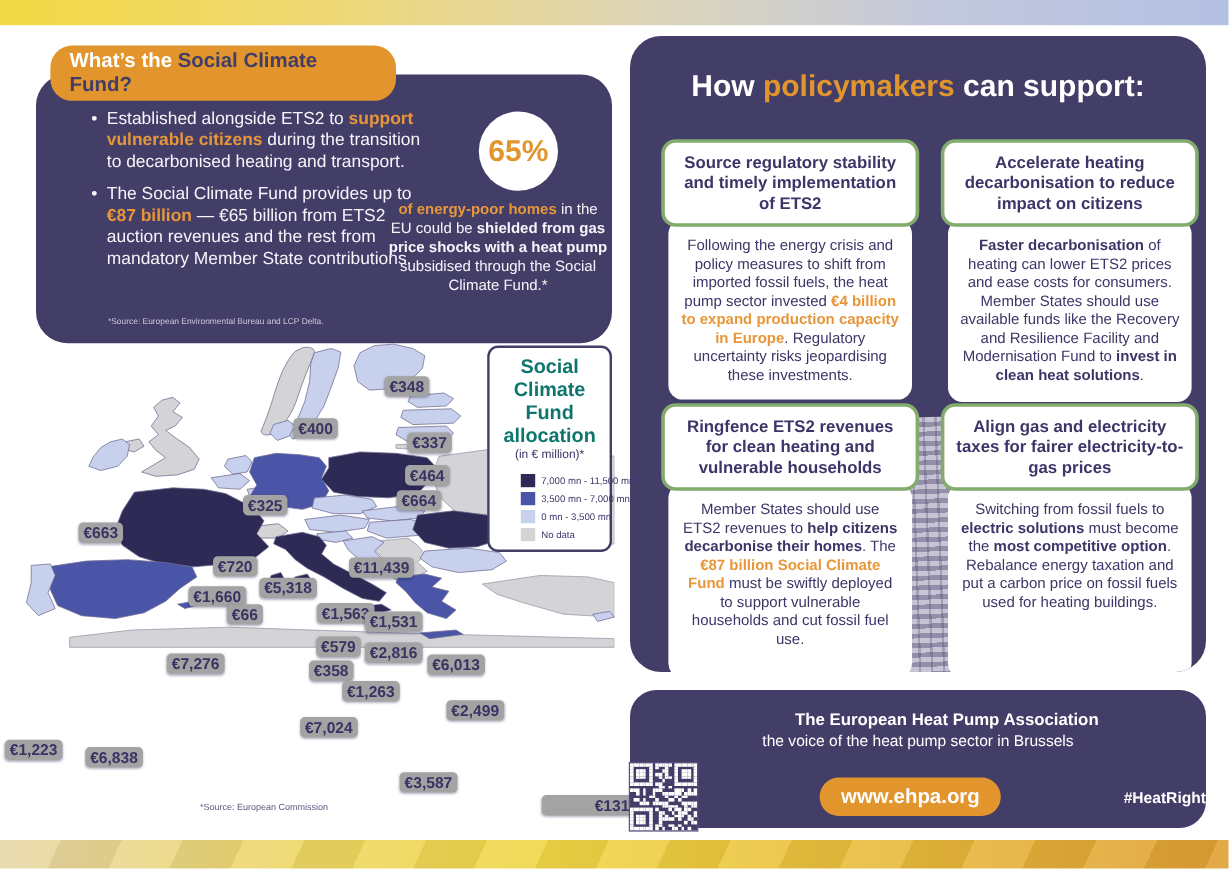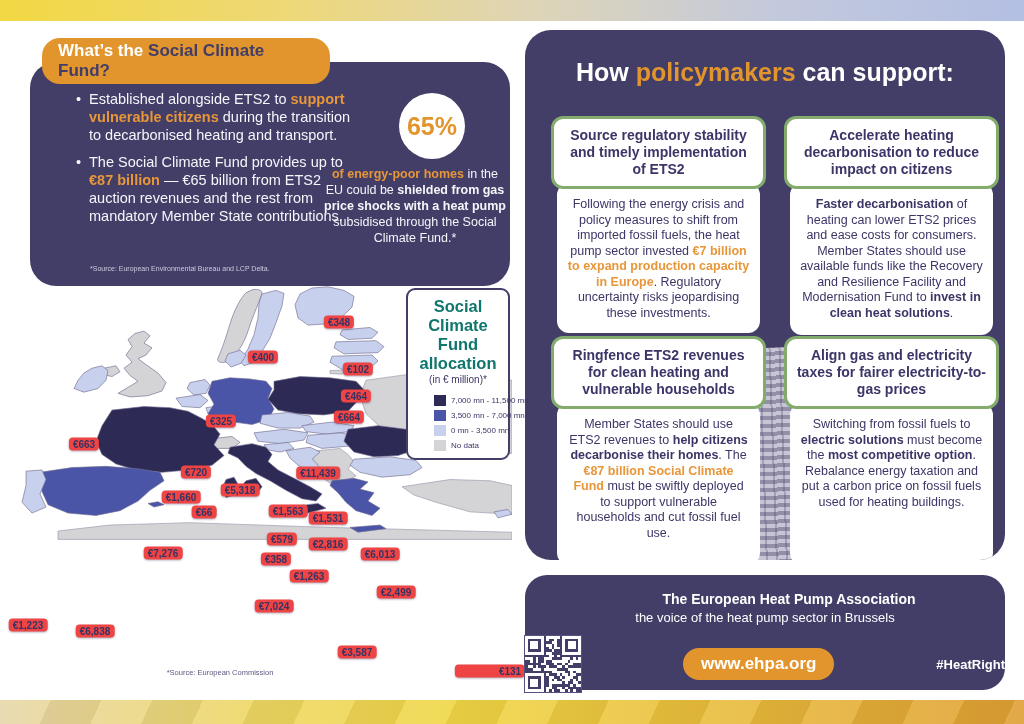--- a/index.html
+++ b/index.html
@@ -28,22 +28,22 @@
     font-size:12.5px;line-height:16px;}
   .seg-o{color:#e8963a;font-weight:bold;}
   .seg-b{font-weight:bold;}
   .seg-n{color:#413d66;}
   
   #map-wrap{position:absolute;left:0;top:285px;width:512px;height:425px;}
   #map-wrap svg{position:absolute;left:0;top:0;}
   #map-wrap path{stroke:#716d92;stroke-width:0.8;stroke-linejoin:round;}
   #map-wrap path.bg{fill:#d4d3d6;stroke:#9896a8;}
   #map-labels{position:absolute;left:0;top:0;width:512px;height:425px;pointer-events:none;}
-  .map-label{position:absolute;transform:translate(-50%,-50%);background:#ef4444;color:#383363;
-    font-weight:bold;font-size:10px;padding:1px 4px;border-radius:4px;white-space:nowrap;
+  .map-label{position:absolute;transform:translate(-50%,-50%);background:#a3a3a3;color:#383363;
+    font-weight:bold;font-size:13px;padding:1px 4px;border-radius:4px;white-space:nowrap;
     box-shadow:0 1px 2px rgba(40,35,80,.35);}
   .map-src{position:absolute;left:140px;top:383px;width:160px;text-align:center;
     font-size:7.5px;color:#5d5880;}
   
   .legend{position:absolute;left:406px;top:3px;width:104px;height:172px;background:#fff;
     border:2px solid #423e68;border-radius:9px;box-sizing:border-box;text-align:center;z-index:2;}
   .legend-title{font-weight:bold;font-size:16.5px;line-height:19px;color:#0f766e;margin-top:7px;}
   .legend-sub{font-weight:normal;font-size:10px;color:#3b3667;margin-top:1px;}
   .legend-items{margin-top:8px;text-align:left;padding-left:26px;}
   .legend-row{display:flex;align-items:center;height:15px;}
@@ -154,21 +154,21 @@
         <path d="M148,650 l10,-3 6,5 -10,4 Z" fill="#4a55a8"></path>
         <path d="M26,596 L42,594 46,610 40,634 46,656 32,666 22,648 26,620 Z" fill="#c7d0ec"></path>
         <path d="M332,612 L354,608 368,614 360,626 374,632 368,646 380,658 372,670 356,662 346,648 338,632 330,620 Z" fill="#4a55a8"></path>
         <path d="M350,690 L380,686 386,692 358,698 Z" fill="#4a55a8"></path>
         <path d="M494,664 L508,660 512,668 498,674 Z" fill="#c7d0ec"></path>
       </g>
     </svg>
     <div id="map-labels">
         <div class="map-label" title="Finland" style="left: 339px; top: 37px;">€348</div>
         <div class="map-label" title="Sweden" style="left: 263px; top: 72px;">€400</div>
-        <div class="map-label" title="Estonia" style="left: 358px; top: 84px;">€102</div>
+        <div class="map-label" title="Estonia" style="left: 358px; top: 84px;">€337</div>
         <div class="map-label" title="Latvia" style="left: 356px; top: 111px;">€464</div>
         <div class="map-label" title="Lithuania" style="left: 349px; top: 132px;">€664</div>
         <div class="map-label" title="Denmark" style="left: 221px; top: 136px;">€325</div>
         <div class="map-label" title="Ireland" style="left: 84px; top: 159px;">€663</div>
         <div class="map-label" title="Netherlands" style="left: 196px; top: 187px;">€720</div>
         <div class="map-label" title="Belgium" style="left: 181px; top: 212px;">€1,660</div>
         <div class="map-label" title="Luxembourg" style="left: 204px; top: 227px;">€66</div>
         <div class="map-label" title="Germany" style="left: 240px; top: 205px;">€5,318</div>
         <div class="map-label" title="Poland" style="left: 318px; top: 188px;">€11,439</div>
         <div class="map-label" title="Czechia" style="left: 288px; top: 226px;">€1,563</div>
@@ -212,21 +212,21 @@
   </div>
 
   <div class="support-panel">
     <div class="support-title"><span>How </span><span class="seg-o">policymakers</span><span> can support:</span></div>
     <div class="building">
       <div class="b-face-left"></div>
       <div class="b-face-right"></div>
     </div>
     <div class="card c1">
       <div class="card-title">Source regulatory stability and timely implementation of ETS2</div>
-      <div class="card-body"><span>Following the energy crisis and policy measures to shift from imported fossil fuels, the heat pump sector invested </span><span class="seg-o">€7 billion to expand production capacity in Europe</span><span>. Regulatory uncertainty risks jeopardising these investments.</span></div>
+      <div class="card-body"><span>Following the energy crisis and policy measures to shift from imported fossil fuels, the heat pump sector invested </span><span class="seg-o">€4 billion to expand production capacity in Europe</span><span>. Regulatory uncertainty risks jeopardising these investments.</span></div>
     </div>
     <div class="card c2">
       <div class="card-title">Accelerate heating decarbonisation to reduce impact on citizens</div>
       <div class="card-body"><span class="seg-b">Faster decarbonisation</span><span> of heating can lower ETS2 prices and ease costs for consumers. Member States should use available funds like the Recovery and Resilience Facility and Modernisation Fund to </span><span class="seg-b">invest in clean heat solutions</span><span>.</span></div>
     </div>
     <div class="card c3">
       <div class="card-title">Ringfence ETS2 revenues for clean heating and vulnerable households</div>
       <div class="card-body"><span>Member States should use ETS2 revenues to </span><span class="seg-b">help citizens decarbonise their homes</span><span>. The </span><span class="seg-o">€87 billion Social Climate Fund</span><span> must be swiftly deployed to support vulnerable households and cut fossil fuel use.</span></div>
     </div>
     <div class="card c4">

